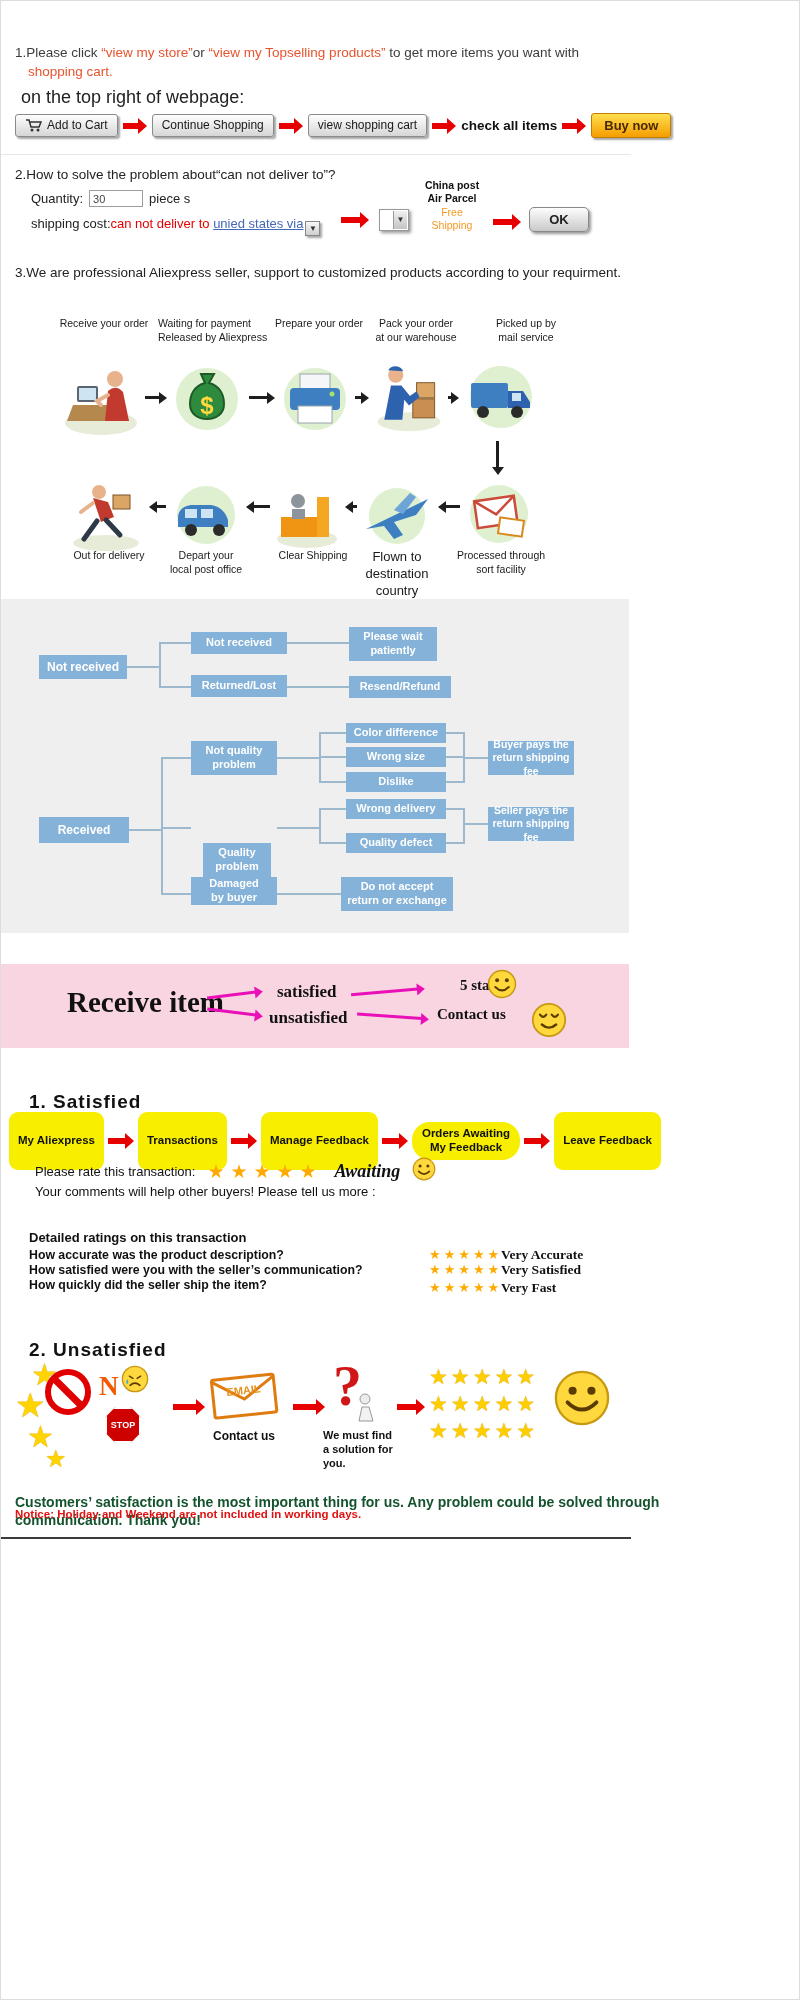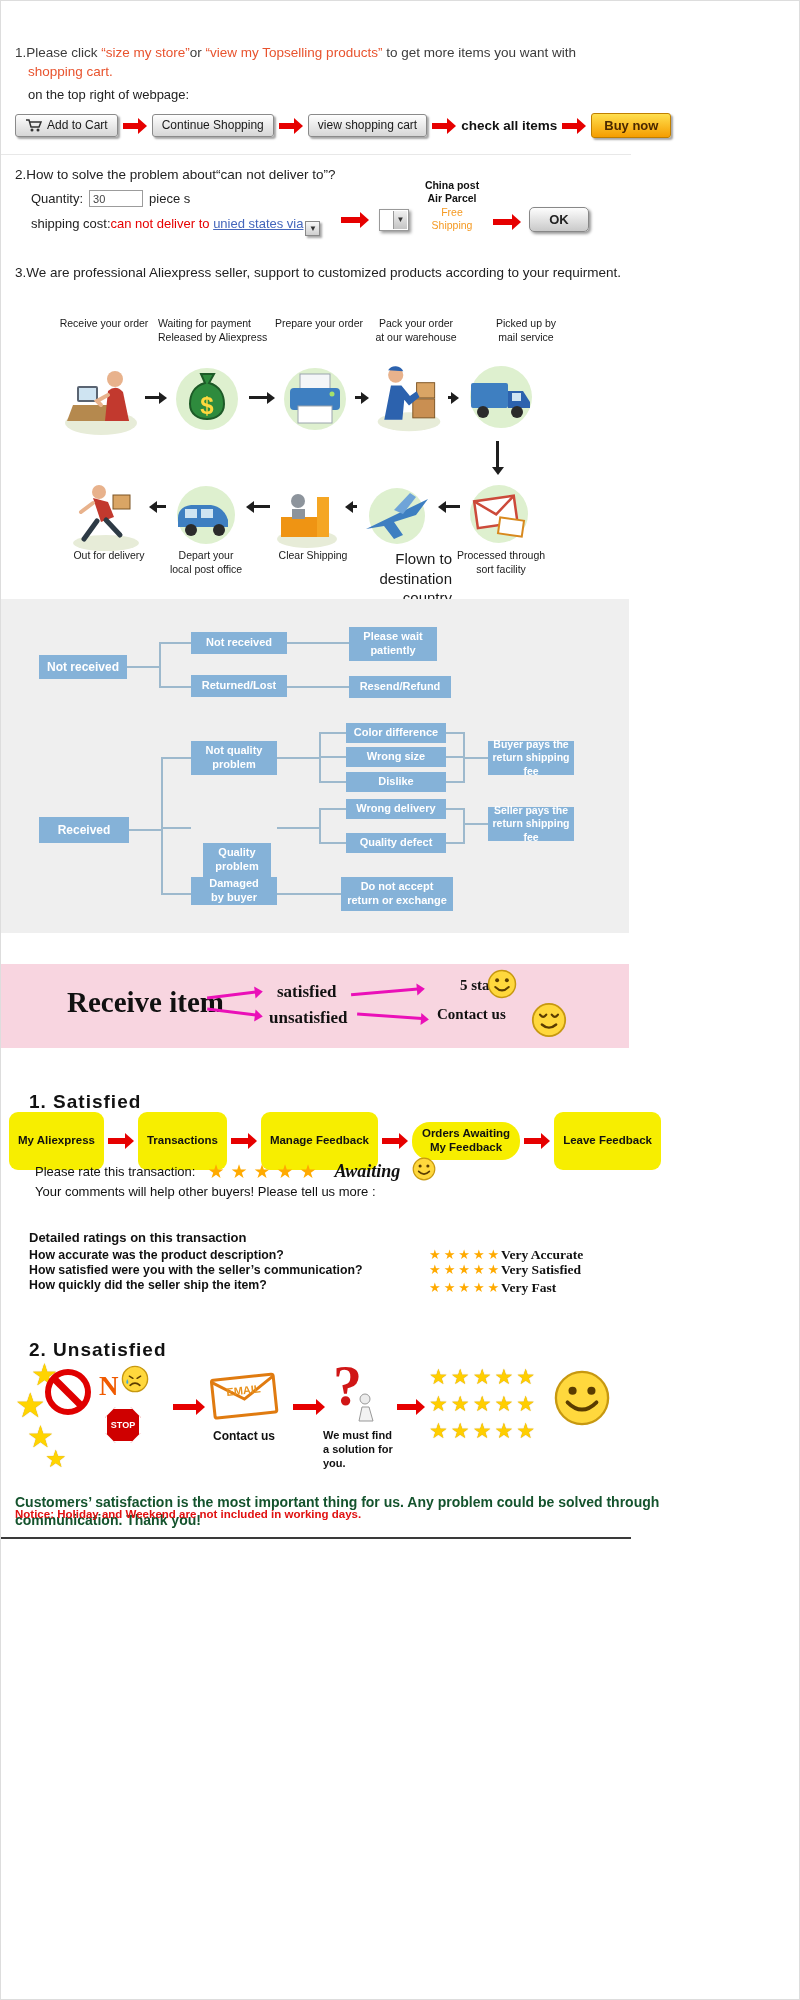--- a/index.html
+++ b/index.html
@@ -45,24 +45,24 @@
 .stopsign{position:absolute;width:36px;height:36px;background:#cf0000;color:#fff;font-weight:bold;font-size:9px;display:flex;align-items:center;justify-content:center;clip-path:polygon(29% 0,71% 0,100% 29%,100% 71%,71% 100%,29% 100%,0 71%,0 29%);border:2px solid #fff;}
 .qmark{position:absolute;font-family:"Liberation Serif",serif;font-weight:bold;font-size:58px;color:#d01616;line-height:1;}
 .lbl{position:absolute;}
 </style>
 </head>
 <body>
 
 <div class="page">
 
   <div class="abs" style="left:14px;top:44px;font-size:13.5px;">
-    <span>1.Please click </span><span style="color:#e8532e;">“size my store”</span><span>or </span><span style="color:#e8532e;">“view my Topselling products”</span><span> to get more items you want with</span>
+    <span>1.Please click </span><span style="color:#e8532e;">“view my store”</span><span>or </span><span style="color:#e8532e;">“view my Topselling products”</span><span> to get more items you want with</span>
   </div>
   <div class="abs" style="left:27px;top:63px;font-size:13.5px;color:#e8532e;">shopping cart.</div>
-  <div class="abs" style="left:20px;top:86px;font-size:13px;color:#222;margin-left:7px;">on the top right of webpage:</div>
+  <div class="abs" style="left:20px;top:86px;font-size:18px;color:#222;">on the top right of webpage:</div>
 
   <div class="abs" style="left:14px;top:112px;width:616px;display:flex;align-items:center;gap:5px;">
     <span class="gbtn">
       <svg width="17" height="14" viewBox="0 0 17 14">
           <path d="M1 2h3l2 7h8l2-5H5" fill="none" stroke="#333" stroke-width="1.5"></path>
           <circle cx="7" cy="12" r="1.5" fill="#333"></circle>
           <circle cx="13" cy="12" r="1.5" fill="#333"></circle>
         </svg>
       <span>Add to Cart</span>
     </span>
@@ -219,21 +219,21 @@
           <path d="M13 19 L33 35 L53 19" fill="none" stroke="#cc4a3a" stroke-width="2.5"></path>
         </g>
         <rect x="36" y="40" width="24" height="16" fill="#fff" stroke="#d8891e" stroke-width="2" transform="rotate(8 48 48)"></rect>
       </svg>
   </div>
 
   <div class="abs ml lbl" style="left:53px;top:548px;width:110px;text-align:center;font-size:10.5px;color:#1a1a1a;line-height:1.3;">Out for delivery</div>
   <div class="abs ml lbl" style="left:150px;top:548px;width:110px;text-align:center;font-size:10.5px;color:#1a1a1a;line-height:1.3;">Depart your
 local post office</div>
   <div class="abs ml lbl" style="left:257px;top:548px;width:110px;text-align:center;font-size:10.5px;color:#1a1a1a;line-height:1.3;">Clear Shipping</div>
-  <div class="abs ml lbl" style="left:341px;top:548px;width:110px;text-align:right;font-size:15px;color:#1a1a1a;line-height:1.3;">Flown to destination
+  <div class="abs ml lbl" style="left:341px;top:548px;width:110px;text-align:center;font-size:13px;color:#1a1a1a;line-height:1.3;">Flown to destination
 country</div>
   <div class="abs ml lbl" style="left:445px;top:548px;width:110px;text-align:center;font-size:10.5px;color:#1a1a1a;line-height:1.3;">Processed through
 sort facility</div>
 
   <div class="abs" style="left:0;top:598px;width:628px;height:334px;background:#efefef;">
 
     <div class="cline" style="left:126px;top:67px;width:32px;height:2px;"></div>
     <div class="cline" style="left:158px;top:43px;width:2px;height:46px;"></div>
     <div class="cline" style="left:158px;top:43px;width:32px;height:2px;"></div>
     <div class="cline" style="left:158px;top:87px;width:32px;height:2px;"></div>

